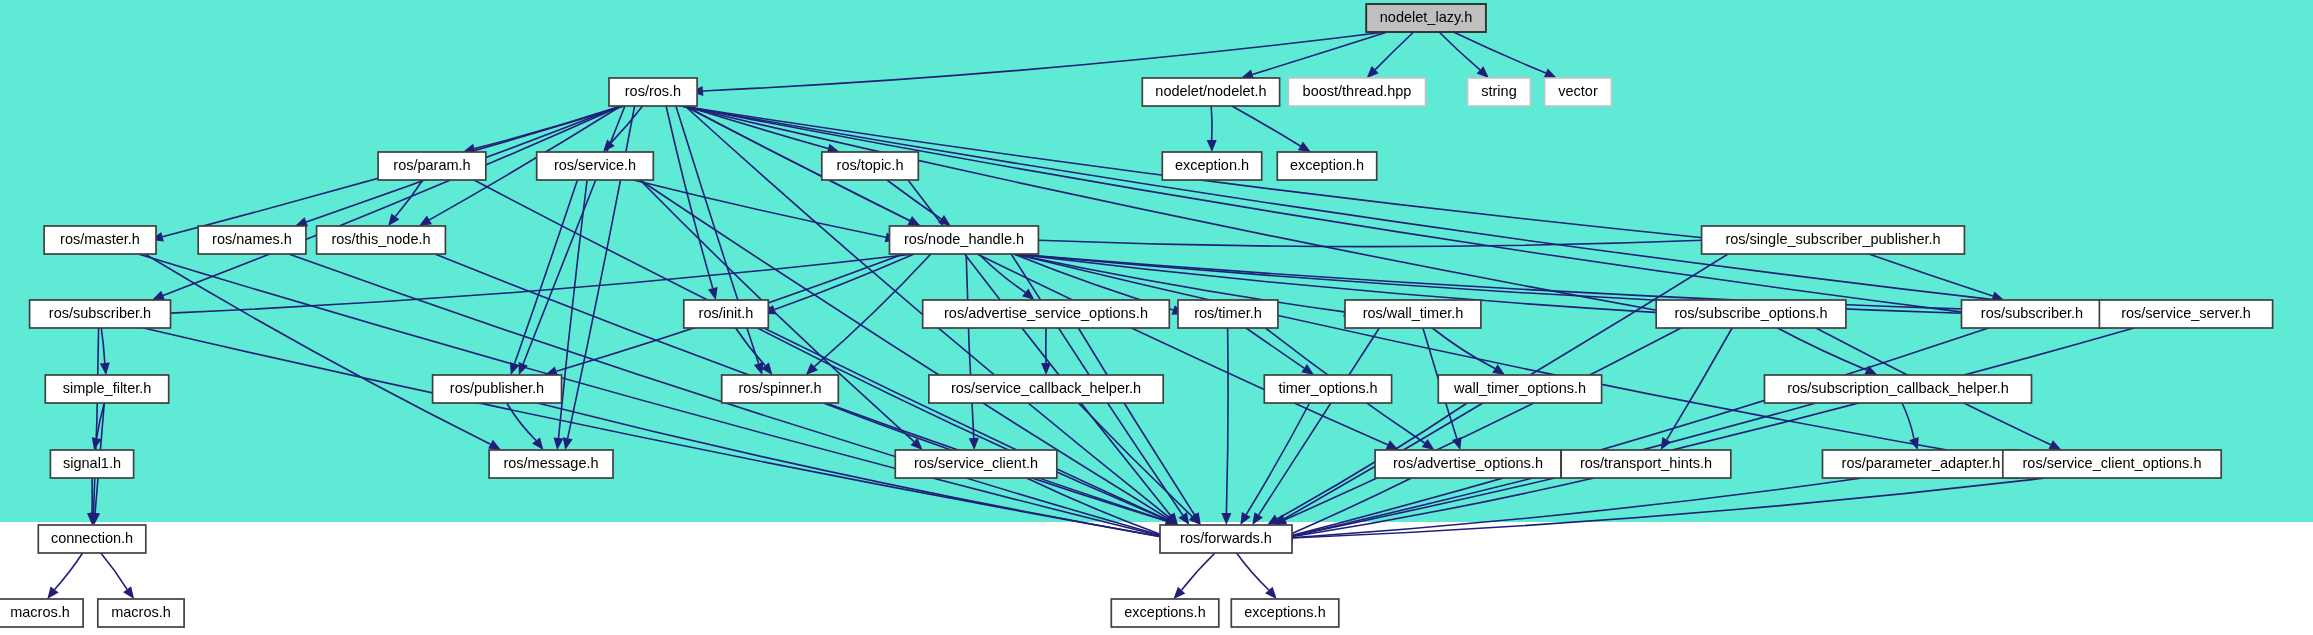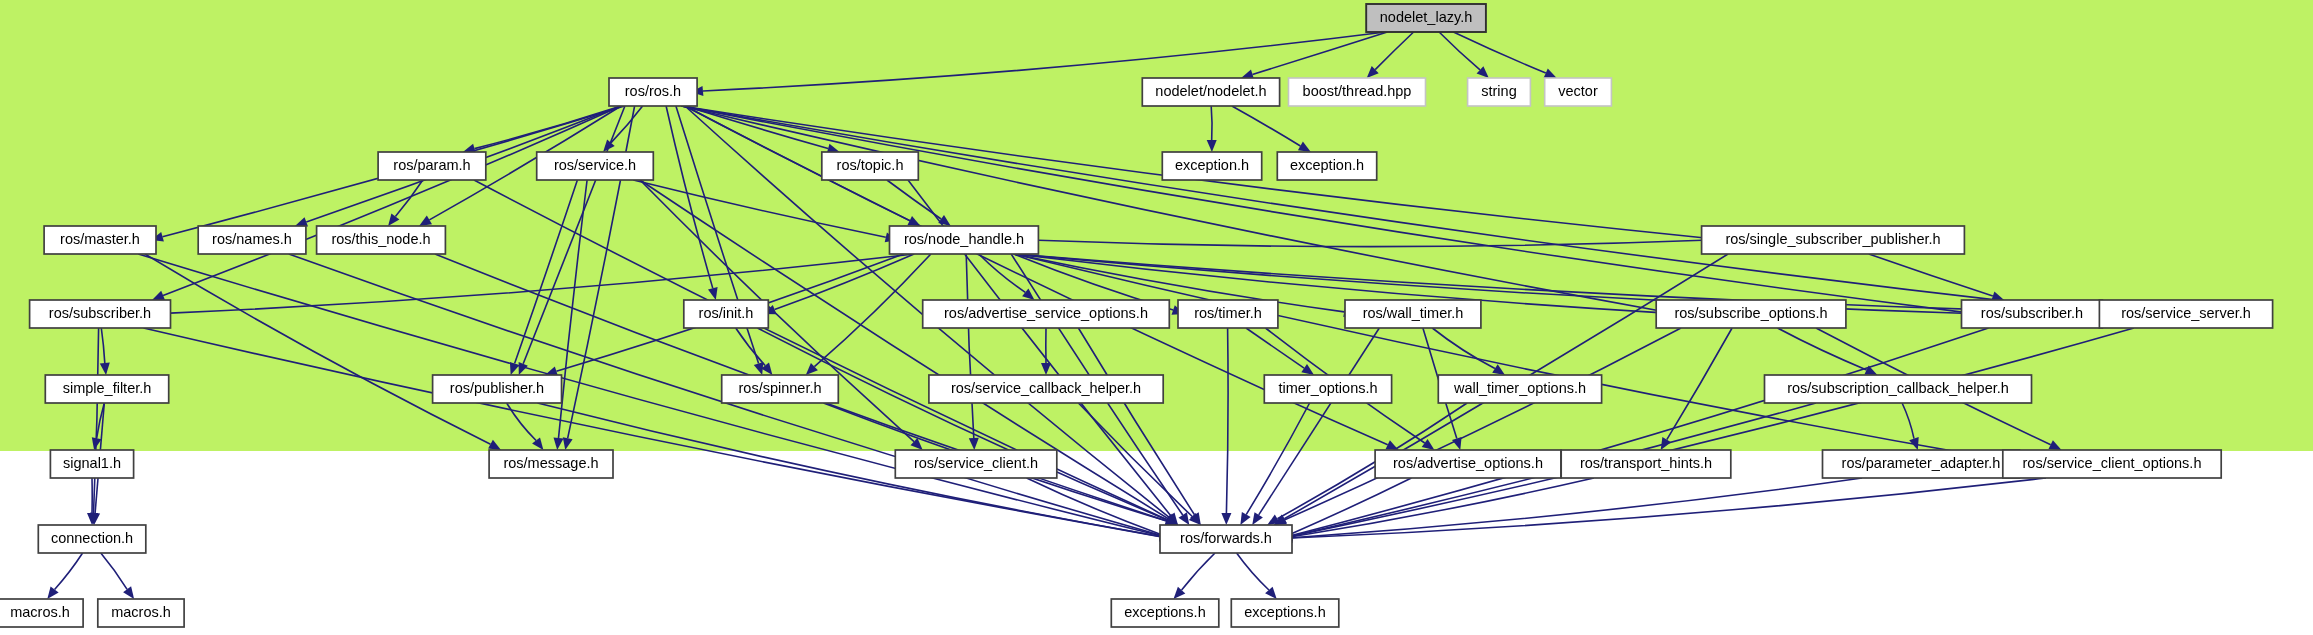--- a/index.html
+++ b/index.html
@@ -10,22 +10,22 @@
   }
   body {
     width: 2313px;
     height: 635px;
     font-family: "Liberation Sans", sans-serif;
     overflow: hidden;
   }
   #graph-root {
     position: relative;
     width: 2313px;
-    height: 451px;
-    background: #bef264;
+    height: 522px;
+    background: #5eead4;
   }
   svg#depgraph {
     display: block;
     width: 2313px;
     height: 635px;
   }
   .edge-path {
     fill: none;
     stroke: #1f1f78;
     stroke-width: 1.6px;

